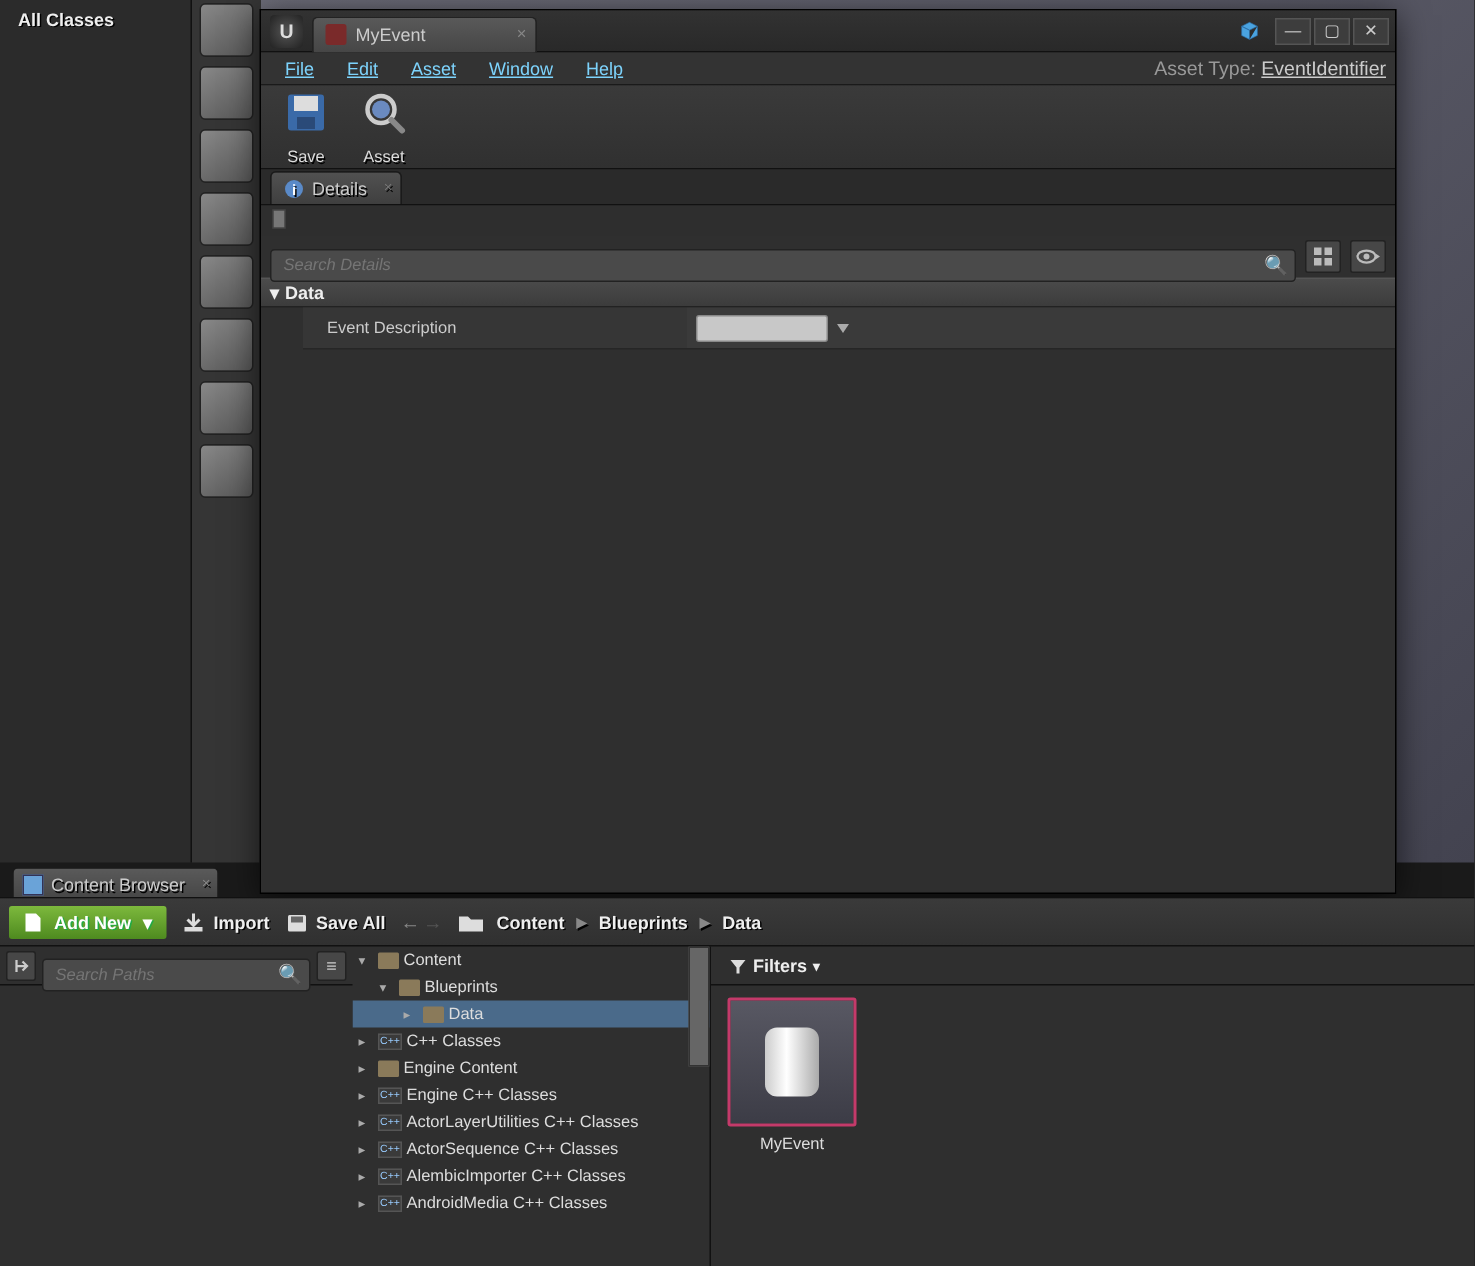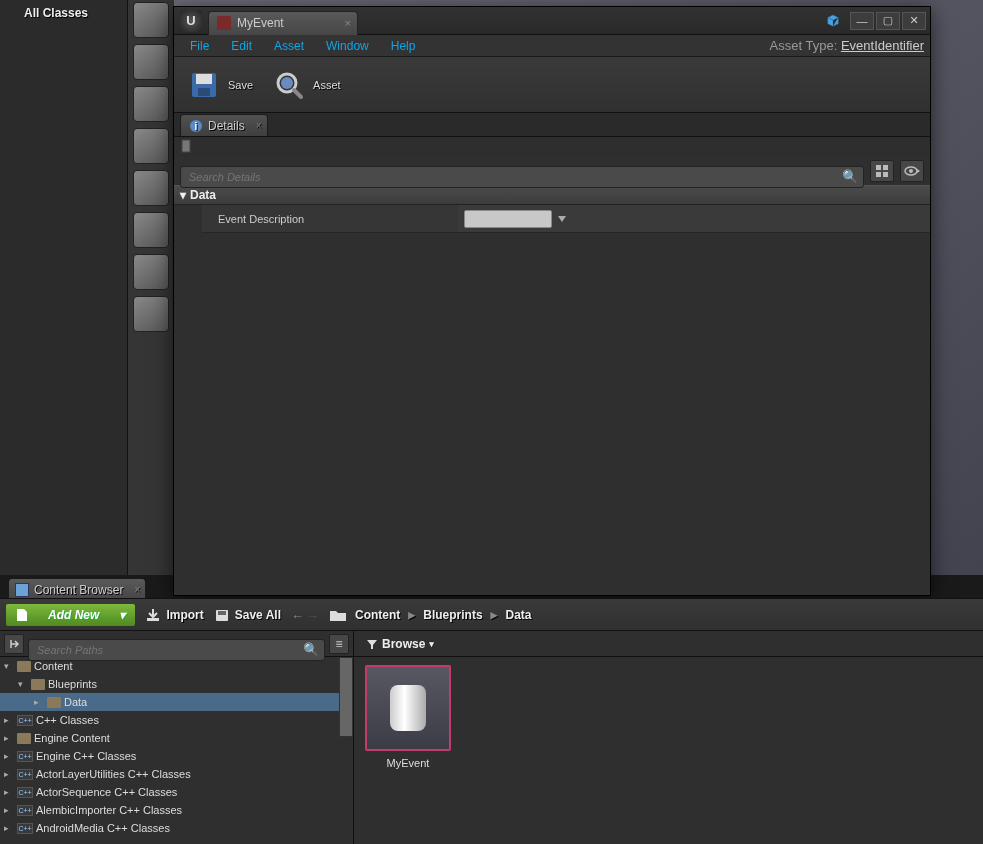--- a/index.html
+++ b/index.html
@@ -1,46 +1,46 @@
 <!DOCTYPE html>
 <html><head>
 <meta charset="utf-8">
 <style>
 * { margin:0; padding:0; box-sizing:border-box; font-family:"Segoe UI",Tahoma,sans-serif; }
 body { background:#1a1a1a; color:#ccc; font-size:12px; width:983px; height:844px; overflow:hidden; position:relative; }
 
 
 .sidebar{position:absolute;left:0;top:0;width:128px;height:575px;background:#2b2b2b;border-right:1px solid #111;}
-.sidebar-title{padding:6px 24px;font-weight:600;color:#eee;text-shadow:1px 1px #000;}
+.sidebar-title{padding:6px 12px;font-weight:600;color:#eee;text-shadow:1px 1px #000;}
 
 
 .icon-strip{position:absolute;left:128px;top:0;width:46px;height:575px;background:#353535;display:flex;flex-direction:column;align-items:center;padding-top:2px;gap:6px;}
 .icon-cube{width:36px;height:36px;background:linear-gradient(145deg,#888,#555);border-radius:4px;border:1px solid #222;}
 
 
 .viewport{position:absolute;left:174px;top:0;right:0;height:575px;background:linear-gradient(135deg,#6c6c78 0%,#434350 100%);}
 
 
 .ed-window{position:absolute;left:173px;top:6px;width:758px;height:590px;background:#2f2f2f;border:1px solid #000;box-shadow:0 4px 20px rgba(0,0,0,.6);}
 .ed-titlebar{height:28px;background:linear-gradient(#323232,#292929);display:flex;align-items:center;border-bottom:1px solid #111;}
 .ue-logo{width:22px;height:22px;margin:0 6px;background:radial-gradient(circle,#555,#222);border-radius:3px;display:flex;align-items:center;justify-content:center;color:#ddd;font-weight:bold;font-size:13px;}
 .win-tab{background:linear-gradient(#595959,#464646);border:1px solid #222;border-bottom:none;height:24px;margin-top:4px;padding:3px 24px 3px 8px;border-radius:4px 4px 0 0;display:flex;align-items:center;gap:6px;position:relative;min-width:150px;}
 .win-tab-ic{width:14px;height:14px;background:#7a2a2a;border-radius:2px;}
 .win-tab-x{position:absolute;right:6px;color:#888;font-size:11px;cursor:pointer;}
 .titlebar-right{margin-left:auto;display:flex;align-items:center;gap:2px;padding-right:4px;}
 .blueprint-ic{width:14px;height:14px;margin-right:8px;}
 .winbtn{width:24px;height:18px;background:#3d3d3d;border:1px solid #555;color:#ccc;display:flex;align-items:center;justify-content:center;font-size:11px;cursor:pointer;}
 
 .menubar{height:22px;background:#333;display:flex;align-items:center;padding:0 6px;gap:2px;border-bottom:1px solid #1a1a1a;}
-.menu-item{padding:3px 10px;cursor:pointer;color:#0ea5e9;}
+.menu-item{padding:3px 10px;cursor:pointer;color:#7dd3fc;text-decoration:underline;}
 .asset-type{margin-left:auto;font-size:13px;color:#999;}
 .asset-type a{color:#ccc;text-decoration:underline;}
 
 .toolbar{height:56px;background:linear-gradient(#3a3a3a,#303030);display:flex;align-items:center;padding:4px 8px;gap:8px;border-bottom:1px solid #111;}
-.tb-btn{display:flex;flex-direction:row;align-items:center;gap:8px;cursor:pointer;padding:2px 6px;}
+.tb-btn{display:flex;flex-direction:column;align-items:center;gap:8px;cursor:pointer;padding:2px 6px;}
 .tb-ic{width:32px;height:32px;display:flex;align-items:center;justify-content:center;}
 .tb-lbl{font-size:11px;color:#ddd;text-shadow:1px 1px #000;}
 
 .details-tabbar{height:24px;background:#2a2a2a;display:flex;align-items:flex-end;border-bottom:1px solid #111;}
 .details-tab{background:linear-gradient(#515151,#3f3f3f);border:1px solid #1a1a1a;border-bottom:none;height:22px;padding:3px 22px 3px 8px;border-radius:4px 4px 0 0;display:flex;align-items:center;gap:5px;margin-left:6px;position:relative;text-shadow:1px 1px #000;}
 .details-tab-x{position:absolute;right:5px;color:#777;font-size:10px;}
 .toolrow{height:20px;background:#2e2e2e;padding:2px 6px;}
 
 .search-row{height:28px;display:flex;align-items:center;padding:3px 6px;gap:6px;background:#2f2f2f;}
 .search-box{flex:1;position:relative;margin-top:12px;}
@@ -56,29 +56,29 @@
 .prop-dd{width:12px;height:12px;margin-left:4px;display:flex;align-items:center;justify-content:center;}
 
 
 .cb-tabbar{position:absolute;left:8px;top:576px;height:24px;display:flex;align-items:flex-end;}
 .cb-tab{background:linear-gradient(#5a5a5a,#454545);border:1px solid #1a1a1a;border-bottom:none;height:22px;padding:3px 22px 3px 6px;border-radius:4px 4px 0 0;display:flex;align-items:center;gap:5px;position:relative;text-shadow:1px 1px #000;}
 .cb-tab-ic{width:14px;height:14px;background:#6aa3d8;border:1px solid #335;}
 .cb-tab-x{position:absolute;right:5px;color:#888;font-size:10px;}
 
 .cb{position:absolute;left:0;top:598px;right:0;bottom:0;background:#2f2f2f;border-top:1px solid #111;}
 .cb-toolbar{height:32px;background:linear-gradient(#3a3a3a,#303030);display:flex;align-items:center;padding:0 6px;gap:10px;border-bottom:1px solid #111;}
-.addnew{background:linear-gradient(#7db93d,#4e8a1f);color:#fff;padding:4px 10px;border-radius:2px;display:flex;align-items:flex-start;gap:20px;font-weight:bold;text-shadow:1px 1px #2a4;cursor:pointer;font-style:italic;}
+.addnew{background:linear-gradient(#7db93d,#4e8a1f);color:#fff;padding:4px 10px;border-radius:2px;display:flex;align-items:flex-start;gap:8px;font-weight:bold;text-shadow:1px 1px #2a4;cursor:pointer;}
 .cb-tbtn{display:flex;align-items:center;gap:5px;color:#eee;text-shadow:1px 1px #000;font-weight:bold;cursor:pointer;}
 .nav-arrows{display:flex;gap:2px;}
 .nav-arrows span{color:#888;font-size:13px;cursor:pointer;}
 .crumb{display:flex;align-items:center;gap:8px;color:#eee;font-weight:bold;text-shadow:1px 1px #000;}
 .crumb-sep{color:#888;font-size:9px;}
 
 .cb-body{display:flex;height:calc(100% - 32px);}
-.cb-left{width:354px;border-right:1px solid #111;display:flex;flex-direction:column;}
+.cb-left{width:474px;border-right:1px solid #111;display:flex;flex-direction:row;}
 .cb-left-hdr{height:26px;display:flex;align-items:center;padding:3px 4px;gap:4px;border-bottom:1px solid #111;}
 .cb-left-hdr .search-box{flex:1;}
 .tree{flex:1;overflow:auto;font-size:11px;position:relative;}
 .tree-scroll{position:absolute;right:0;top:0;width:14px;height:80px;background:#666;border:1px solid #333;}
 .tree-row{height:18px;display:flex;align-items:center;padding-left:4px;gap:3px;cursor:pointer;}
 .tree-row.sel{background:#4a6a8a;}
 .tree-arr{width:10px;color:#aaa;font-size:9px;}
 .tree-folder{width:14px;height:11px;background:#8a7a5a;border-radius:1px;}
 .tree-cpp{width:16px;height:11px;background:#3a3a3a;border:1px solid #555;font-size:7px;color:#9cf;text-align:center;line-height:9px;}
 .tree-lbl{color:#ddd;}
@@ -341,21 +341,21 @@
           </div>
         </div>
     </div>
 
     <div class="cb-right">
       <div class="cb-right-hdr">
         <div class="filters-btn">
           <svg width="12" height="12" viewBox="0 0 12 12">
               <path d="M1 2 L11 2 L7 7 L7 11 L5 11 L5 7 Z" fill="#ddd"></path>
             </svg>
-          <span>Browse</span>
+          <span>Filters</span>
           <span style="font-size:9px;">▾</span>
         </div>
       </div>
       <div class="asset-grid">
         <div class="asset-item">
           <div class="asset-thumb">
             <div class="asset-cyl"></div>
           </div>
           <div class="asset-lbl">MyEvent</div>
         </div>

